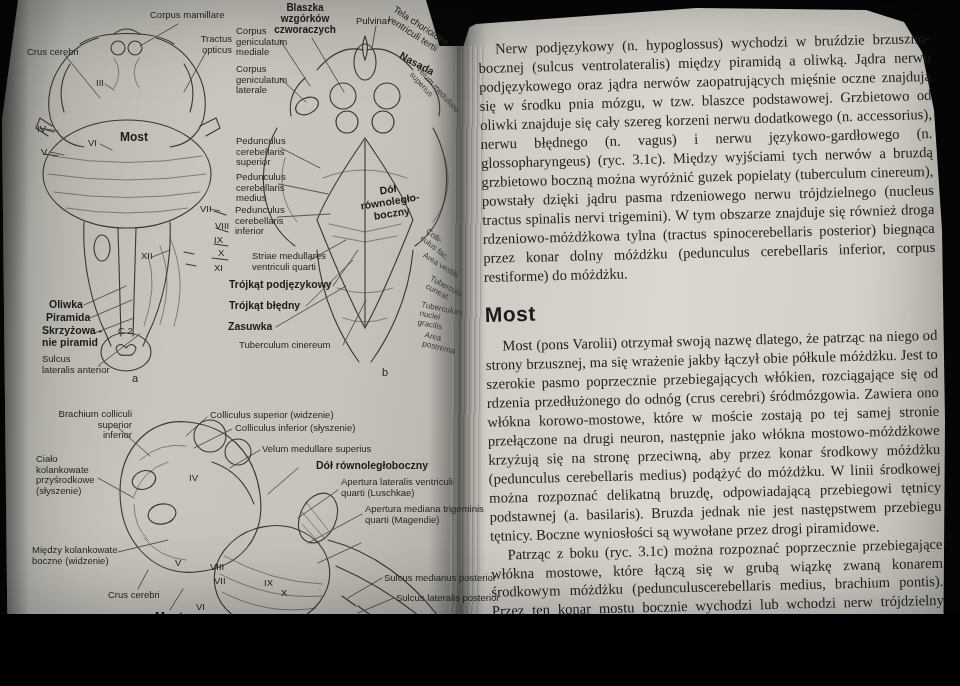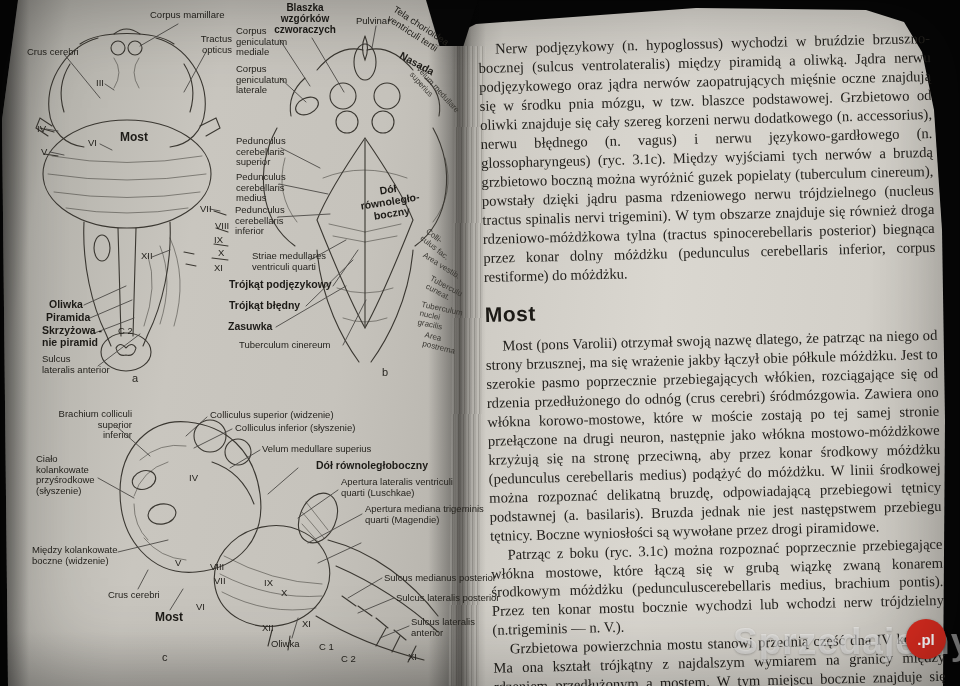--- a/index.html
+++ b/index.html
@@ -1,16 +1,16 @@
 <!DOCTYPE html>
 <html><head>
 <meta charset="utf-8">
 <style>
   html,body{margin:0;padding:0;background:#000;}
-  .photo{position:relative;width:960px;height:686px;overflow:hidden;background:#060606;
+  .photo{position:relative;width:960px;height:614px;overflow:hidden;background:#060606;
          font-family:"Liberation Sans",sans-serif;}
   
   .left-page{position:absolute;left:2px;top:0;width:454px;height:686px;
     background:linear-gradient(100deg,#8a8883 0%,#b7b5ae 12%,#c9c6bf 40%,#c6c3bc 70%,#b5b2ab 100%);
     clip-path:polygon(16px 0,100% 0,100% 100%,6px 100%,0 120px);}
   .left-shade{position:absolute;left:0;top:0;width:100%;height:100%;
     background:linear-gradient(90deg,rgba(0,0,0,.45) 0,rgba(0,0,0,0) 6%),
                linear-gradient(0deg,rgba(0,0,0,.12) 0,rgba(0,0,0,0) 8%);}
   .right-page{position:absolute;left:456px;top:0;width:500px;height:686px;
     background:linear-gradient(95deg,#aeaba4 0%,#cfccc5 9%,#dad7d0 42%,#d3d0c9 78%,#bfbcb5 96%);

